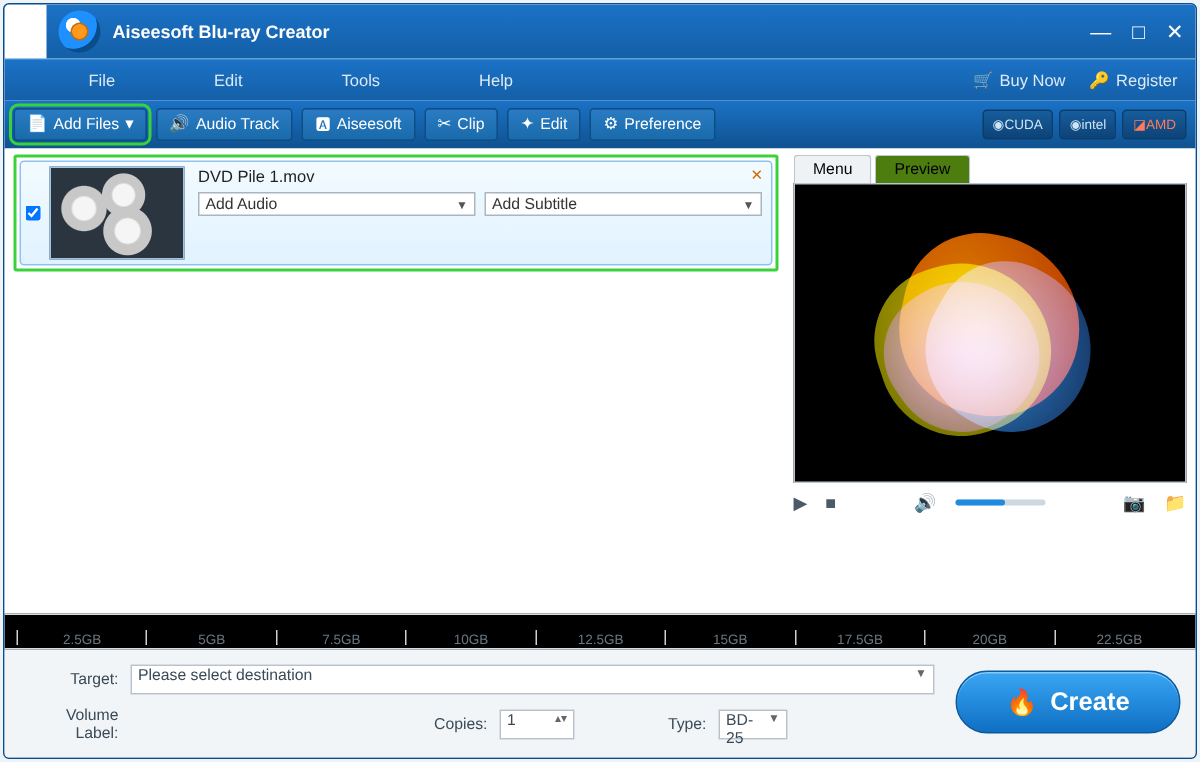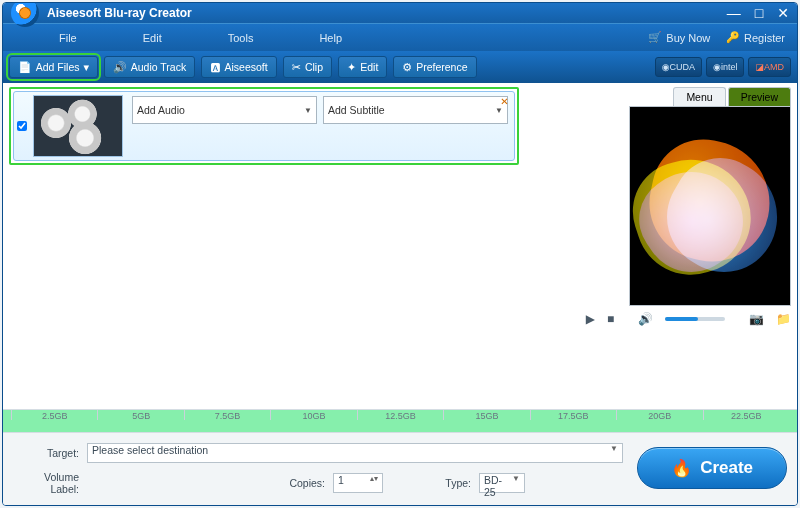--- a/index.html
+++ b/index.html
@@ -1,19 +1,19 @@
 <!DOCTYPE html>
 <html><head>
 <meta charset="utf-8">
 <style>
   * { margin:0; padding:0; box-sizing:border-box; font-family:"Segoe UI",Tahoma,Arial,sans-serif; }
   body { background:#eef3f7; width:800px; height:508px; overflow:hidden; }
   .window { width:796px; height:504px; margin:2px; border:1px solid #0a4d8c; border-radius:4px; overflow:hidden; display:flex; flex-direction:column; background:#fff; }
   
-  .titlebar { height:20px; background:linear-gradient(#1b72c6,#145fa7); display:flex; align-items:center; color:#fff; padding:0 8px; }
+  .titlebar { height:36px; background:linear-gradient(#1b72c6,#145fa7); display:flex; align-items:center; color:#fff; padding:0 8px;margin-left:28px; }
   .logo { width:28px; height:28px; border-radius:50%; background:radial-gradient(circle at 35% 35%,#fff 0 18%,#1e90ff 20% 60%,#0a4d8c 62% 100%); margin-right:8px; position:relative; }
   .logo::after { content:""; position:absolute; left:8px; top:8px; width:12px; height:12px; border-radius:50%; background:radial-gradient(circle,#ff9a1f 0 55%,#c76a00 60% 100%); }
   .title { font-size:12px; font-weight:600; flex:1; }
   .winbtns { display:flex; gap:14px; font-size:14px; }
   .winbtn { cursor:pointer; }
   
   .menubar { height:28px; background:linear-gradient(#1b72c6,#145fa7); border-top:1px solid #3c8fd1; display:flex; align-items:center; padding:0 12px; color:#dceaf6; font-size:11px; }
   .menubar .mi { margin-right:22px; cursor:pointer;padding-left:44px; }
   .menubar .spacer { flex:1; }
   .menubar .rbtn { display:flex; align-items:center; gap:4px; margin-left:16px; cursor:pointer; }
@@ -32,46 +32,46 @@
   .leftpane { flex:1; padding:4px 6px; display:flex; flex-direction:column; }
   .filebox { border:2px solid #3ad23a; border-radius:2px; padding:2px; }
   .filecard { display:flex; border:1px solid #8fc2f0; border-radius:3px; background:linear-gradient(#f2fbff,#e1f2ff); position:relative; }
   .checkwrap { width:16px; display:flex; align-items:center; justify-content:center; }
   .checkwrap input { width:10px; height:10px; }
   .thumb { width:90px; height:62px; margin:3px; border:1px solid #9fc5e6; background:radial-gradient(circle at 25% 45%,#f5f5f5 0 10%,#c8c8c8 12% 20%,transparent 21%),radial-gradient(circle at 55% 30%,#f5f5f5 0 11%,#c8c8c8 13% 22%,transparent 23%),radial-gradient(circle at 58% 70%,#f5f5f5 0 12%,#c8c8c8 14% 24%,transparent 25%),#2a3540; }
   .meta { flex:1; padding:4px 6px; font-size:10.5px; color:#333; display:flex; flex-direction:column; gap:4px; }
   .meta .row1 { font-size:11px; color:#222; }
   .meta .row2 { display:flex; gap:28px; color:#484848; }
   .meta .row3 { display:flex; gap:6px; }
-  .mini-select { height:28px; flex:1; border:1px solid #a8b6c1; background:#fff; font-size:10.5px; display:flex; align-items:center; justify-content:space-between; padding:0 4px; cursor:pointer; }
+  .mini-select { height:16px; flex:1; border:1px solid #a8b6c1; background:#fff; font-size:10.5px; display:flex; align-items:center; justify-content:space-between; padding:0 4px; cursor:pointer; }
   .mini-select .arr { font-size:8px; color:#555; }
   .closex { position:absolute; top:3px; right:3px; width:13px; height:13px; font-size:10px; color:#d06a00; text-align:center; line-height:13px; cursor:pointer; }
   
-  .rightpane { width:272px; padding:4px 6px 0 4px; display:flex; flex-direction:column;align-items:flex-end; }
+  .rightpane { width:272px; padding:4px 6px 0 4px; display:flex; flex-direction:column; }
   .tabs { display:flex; gap:2px; font-size:10.5px; }
   .tab { padding:3px 12px; border:1px solid #bcc6cf; border-bottom:none; background:#eef2f5; border-radius:3px 3px 0 0; cursor:pointer; }
   .tab.active { background:#4d7c0f; }
   .preview { height:200px; background:#000; border:1px solid #bcc6cf; display:flex; align-items:center; justify-content:center; overflow:hidden; }
   .blob { width:160px; height:150px; position:relative; }
   .blob span { position:absolute; border-radius:45% 55% 50% 50%; opacity:.85; mix-blend-mode:screen; }
   .b1 { width:120px;height:120px;left:20px;top:10px;background:radial-gradient(circle at 30% 30%,#ff8a00,#cc2a00); transform:rotate(12deg);}
   .b2 { width:115px;height:115px;left:5px;top:28px;background:radial-gradient(circle at 60% 40%,#ffd400,#6f7a00); transform:rotate(-18deg);}
   .b3 { width:110px;height:110px;left:38px;top:30px;background:radial-gradient(circle at 40% 60%,#3aa6ff,#12295a); transform:rotate(30deg);}
   .b4 { width:100px;height:100px;left:12px;top:40px;background:radial-gradient(circle at 50% 50%,#b43cff,#3a0a59); transform:rotate(-35deg);}
   .timebar { display:flex; align-items:center; gap:6px; font-size:9.5px; color:#444; margin-top:6px; }
   .track { flex:1; height:4px; background:#cdd8e1; position:relative; border-radius:2px; }
   .track .prog { position:absolute; left:0; top:0; bottom:0; width:6%; background:#1f8bde; border-radius:2px; }
   .track .knob { position:absolute; left:6%; top:-3px; width:8px; height:10px; background:#1f8bde; border-radius:2px; }
   .controls { display:flex; align-items:center; gap:12px; margin-top:6px; font-size:12px; color:#4a5a68; }
   .controls .spacer { flex:1; }
   .controls .vol { width:60px; height:4px; background:#cdd8e1; position:relative; border-radius:2px; }
   .controls .vol .vfill { position:absolute; left:0;top:0;bottom:0; width:55%; background:#1f8bde; border-radius:2px; }
   .controls .cbtn { cursor:pointer; }
   
-  .ruler { height:24px; border-top:1px solid #d5dde3; border-bottom:1px solid #d5dde3; background:#86efac; display:flex; align-items:flex-start; font-size:9px; color:#6a7682; padding:0 8px 2px 8px; position:relative; }
+  .ruler { height:24px; border-top:1px solid #d5dde3; border-bottom:1px solid #d5dde3; background:#000000; display:flex; align-items:flex-end; font-size:9px; color:#6a7682; padding:0 8px 2px 8px; position:relative; }
   .ruler .tick { flex:1; text-align:center; border-left:1px solid #c9d2da; height:10px; position:relative; }
   .ruler .tick span { position:absolute; bottom:-1px; left:50%; transform:translateX(-50%); }
   
   .bottom { background:#f2f5f7; padding:8px 10px 10px 10px; display:flex; gap:14px; }
   .settings { flex:1; display:grid; grid-template-columns:66px 1fr 50px 80px 46px 90px; grid-auto-rows:24px; gap:6px 8px; align-items:center; font-size:10.5px; color:#3b4a57; }
   .lbl { text-align:right; }
   .sel { height:20px; border:1px solid #b7c2cb; background:#fff; display:flex; align-items:flex-start; justify-content:space-between; padding:0 4px; font-size:10.5px; cursor:pointer; }
   .sel .arr{ font-size:8px; color:#666; }
   .txt { height:20px; border:1px solid #b7c2cb; background:#fff; padding:0 4px; font-size:10.5px; }
   .createwrap { display:flex; align-items:center; }
@@ -145,20 +145,21 @@
 
   <div class="main">
     <div class="leftpane">
       <div class="filebox">
         <div class="filecard">
           <div class="checkwrap">
               <input type="checkbox" checked="" style="">
             </div>
           <div class="thumb"></div>
           <div class="meta">
+            <div class="row1">DVD Pile 1.mov</div>
             <div class="row3">
               <div class="mini-select">
                   <span>Add Audio</span>
                   <span class="arr">▼</span>
                 </div>
               <div class="mini-select">
                   <span>Add Subtitle</span>
                   <span class="arr">▼</span>
                 </div>
             </div>

